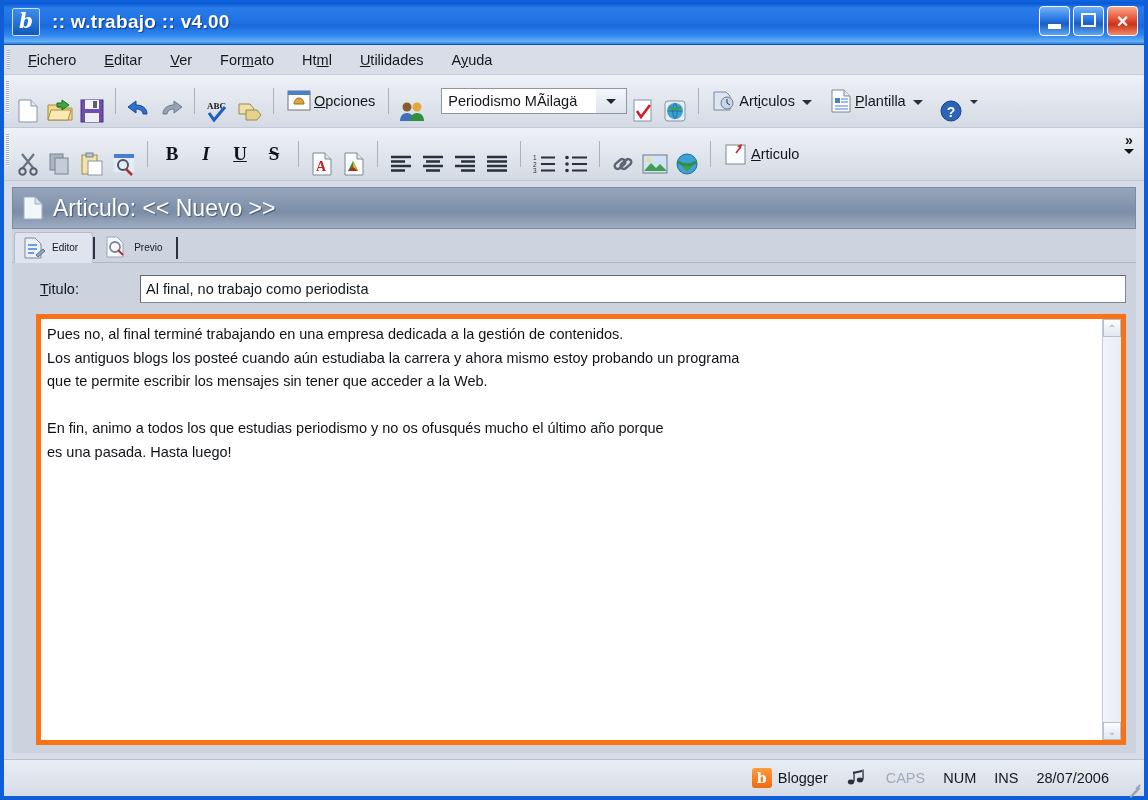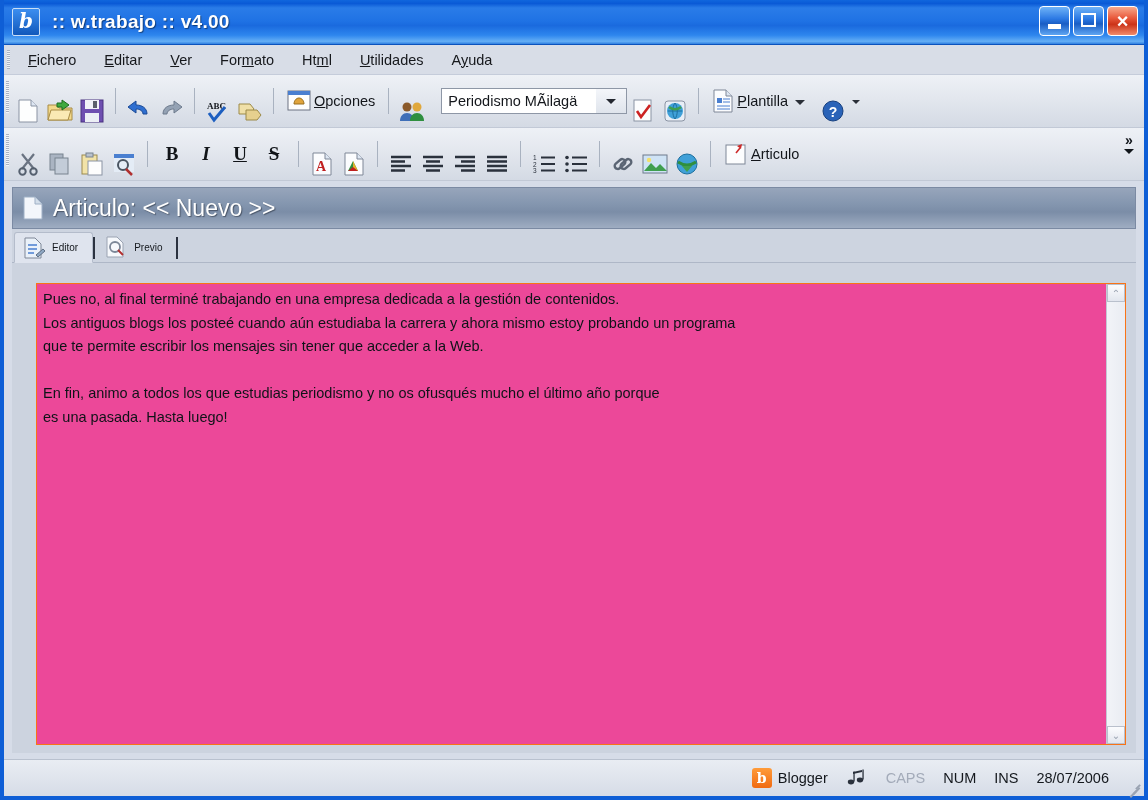--- a/index.html
+++ b/index.html
@@ -318,22 +318,22 @@
     padding-left: 5px;
     font-size: 14.5px;
     color: #12161b;
     margin-right: 4px;
   }
   #body-area {
     flex: 1 1 auto;
     margin-top: 10px;
     margin-right: 4px;
     margin-left: 18px;
-    background: #ec4899;
-    border: 1px solid #f97316;
+    background: #ffffff;
+    border: 5px solid #f97316;
     box-sizing: border-box;
     display: flex;
     position: relative;
   }
   #body-text {
     flex: 1 1 auto;
     padding: 4px 6px;
     font-size: 14.5px;
     line-height: 23.5px;
     color: #0f1318;
@@ -520,20 +520,29 @@
       <svg width="24" height="24" viewBox="0 0 24 24">
           <rect x="2" y="2" width="20" height="20" rx="3" fill="#e8eef6" stroke="#8a93a3"></rect>
           <circle cx="12" cy="12" r="8" fill="#3fa0d8"></circle>
           <path d="M5 12h14M12 4c3 4 3 12 0 16M12 4c-3 4-3 12 0 16" stroke="#1d6f9e" fill="none"></path>
           <path d="M6 8c4 3 8 3 12 0" stroke="#3f9f4f" stroke-width="2.5" fill="none"></path>
         </svg>
     </div>
     <div class="tb-sep"></div>
 
     <div class="tb-text-btn">
+      <svg width="24" height="22" viewBox="0 0 24 22">
+          <path d="M2 2h12l4 4v14H2z" fill="#dce6f2" stroke="#7e8797"></path>
+          <circle cx="15" cy="13" r="6" fill="#c9d6e6" stroke="#6f7b8c"></circle>
+          <path d="M15 9v4l3 2" stroke="#334" fill="none"></path>
+        </svg>
+      <span>Art<u>i</u>culos</span>
+      <span class="tb-caret"></span>
+    </div>
+    <div class="tb-text-btn">
       <svg width="22" height="24" viewBox="0 0 22 24">
           <path d="M2 1h12l6 6v16H2z" fill="#fbfcfe" stroke="#7e8797"></path>
           <path d="M14 1v6h6" fill="#dde6f2" stroke="#7e8797"></path>
           <rect x="5" y="9" width="5" height="5" fill="#4a7fd0"></rect>
           <path d="M11 10h7M11 13h7M5 17h13M5 20h13" stroke="#4a7fd0"></path>
         </svg>
       <span><u>P</u>lantilla</span>
       <span class="tb-caret"></span>
     </div>
     <div class="tb-btn">
@@ -718,20 +727,24 @@
           <circle cx="10" cy="11" r="5" fill="none" stroke="#7c8798" stroke-width="1.8"></circle>
           <path d="M13 14l5 5" stroke="#b03030" stroke-width="2"></path>
         </svg>
       <span>Previo</span>
     </div>
     <div class="tab-divider"></div>
   </div>
 
   <div id="pane">
 
+    <div id="title-row">
+      <div id="title-label"><u>T</u>itulo:</div>
+      <div id="title-input" placeholder="">Al final, no trabajo como periodista</div>
+    </div>
 
     <div id="body-area">
       <div id="body-text">Pues no, al final terminé trabajando en una empresa dedicada a la gestión de contenidos.
 Los antiguos blogs los posteé cuando aún estudiaba la carrera y ahora mismo estoy probando un programa
 que te permite escribir los mensajes sin tener que acceder a la Web.
 
 En fin, animo a todos los que estudias periodismo y no os ofusqués mucho el último año porque
 es una pasada. Hasta luego!</div>
       <div id="vscroll">
         <div class="sb-btn">⌃</div>

